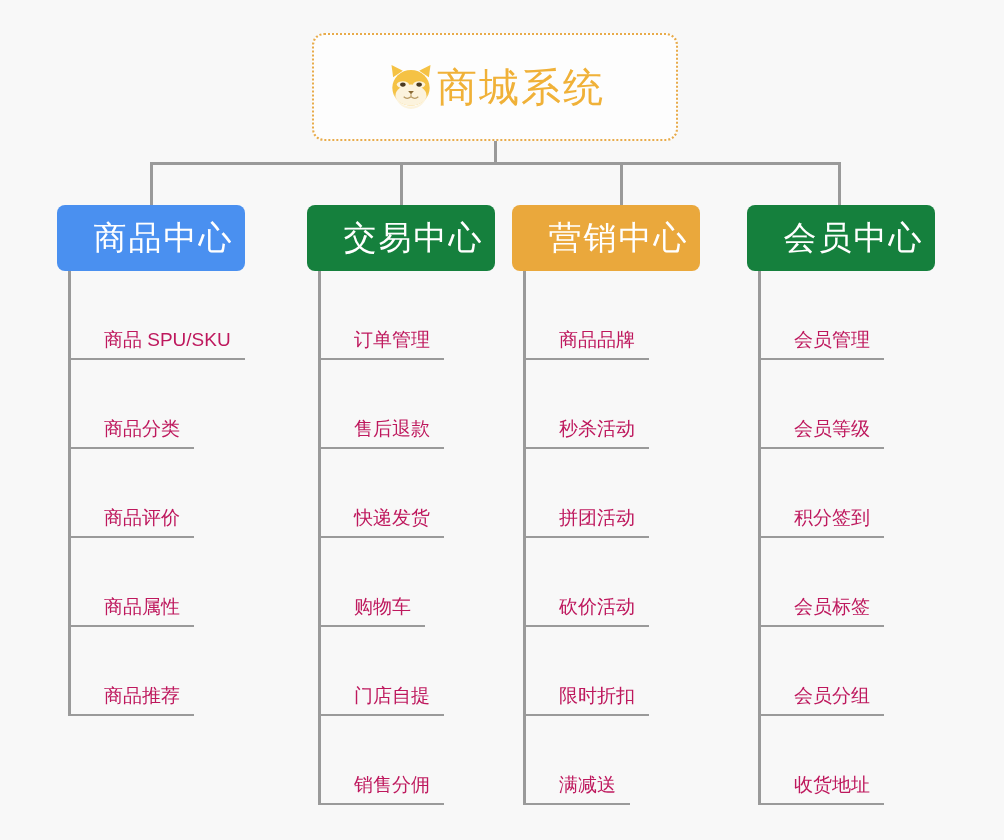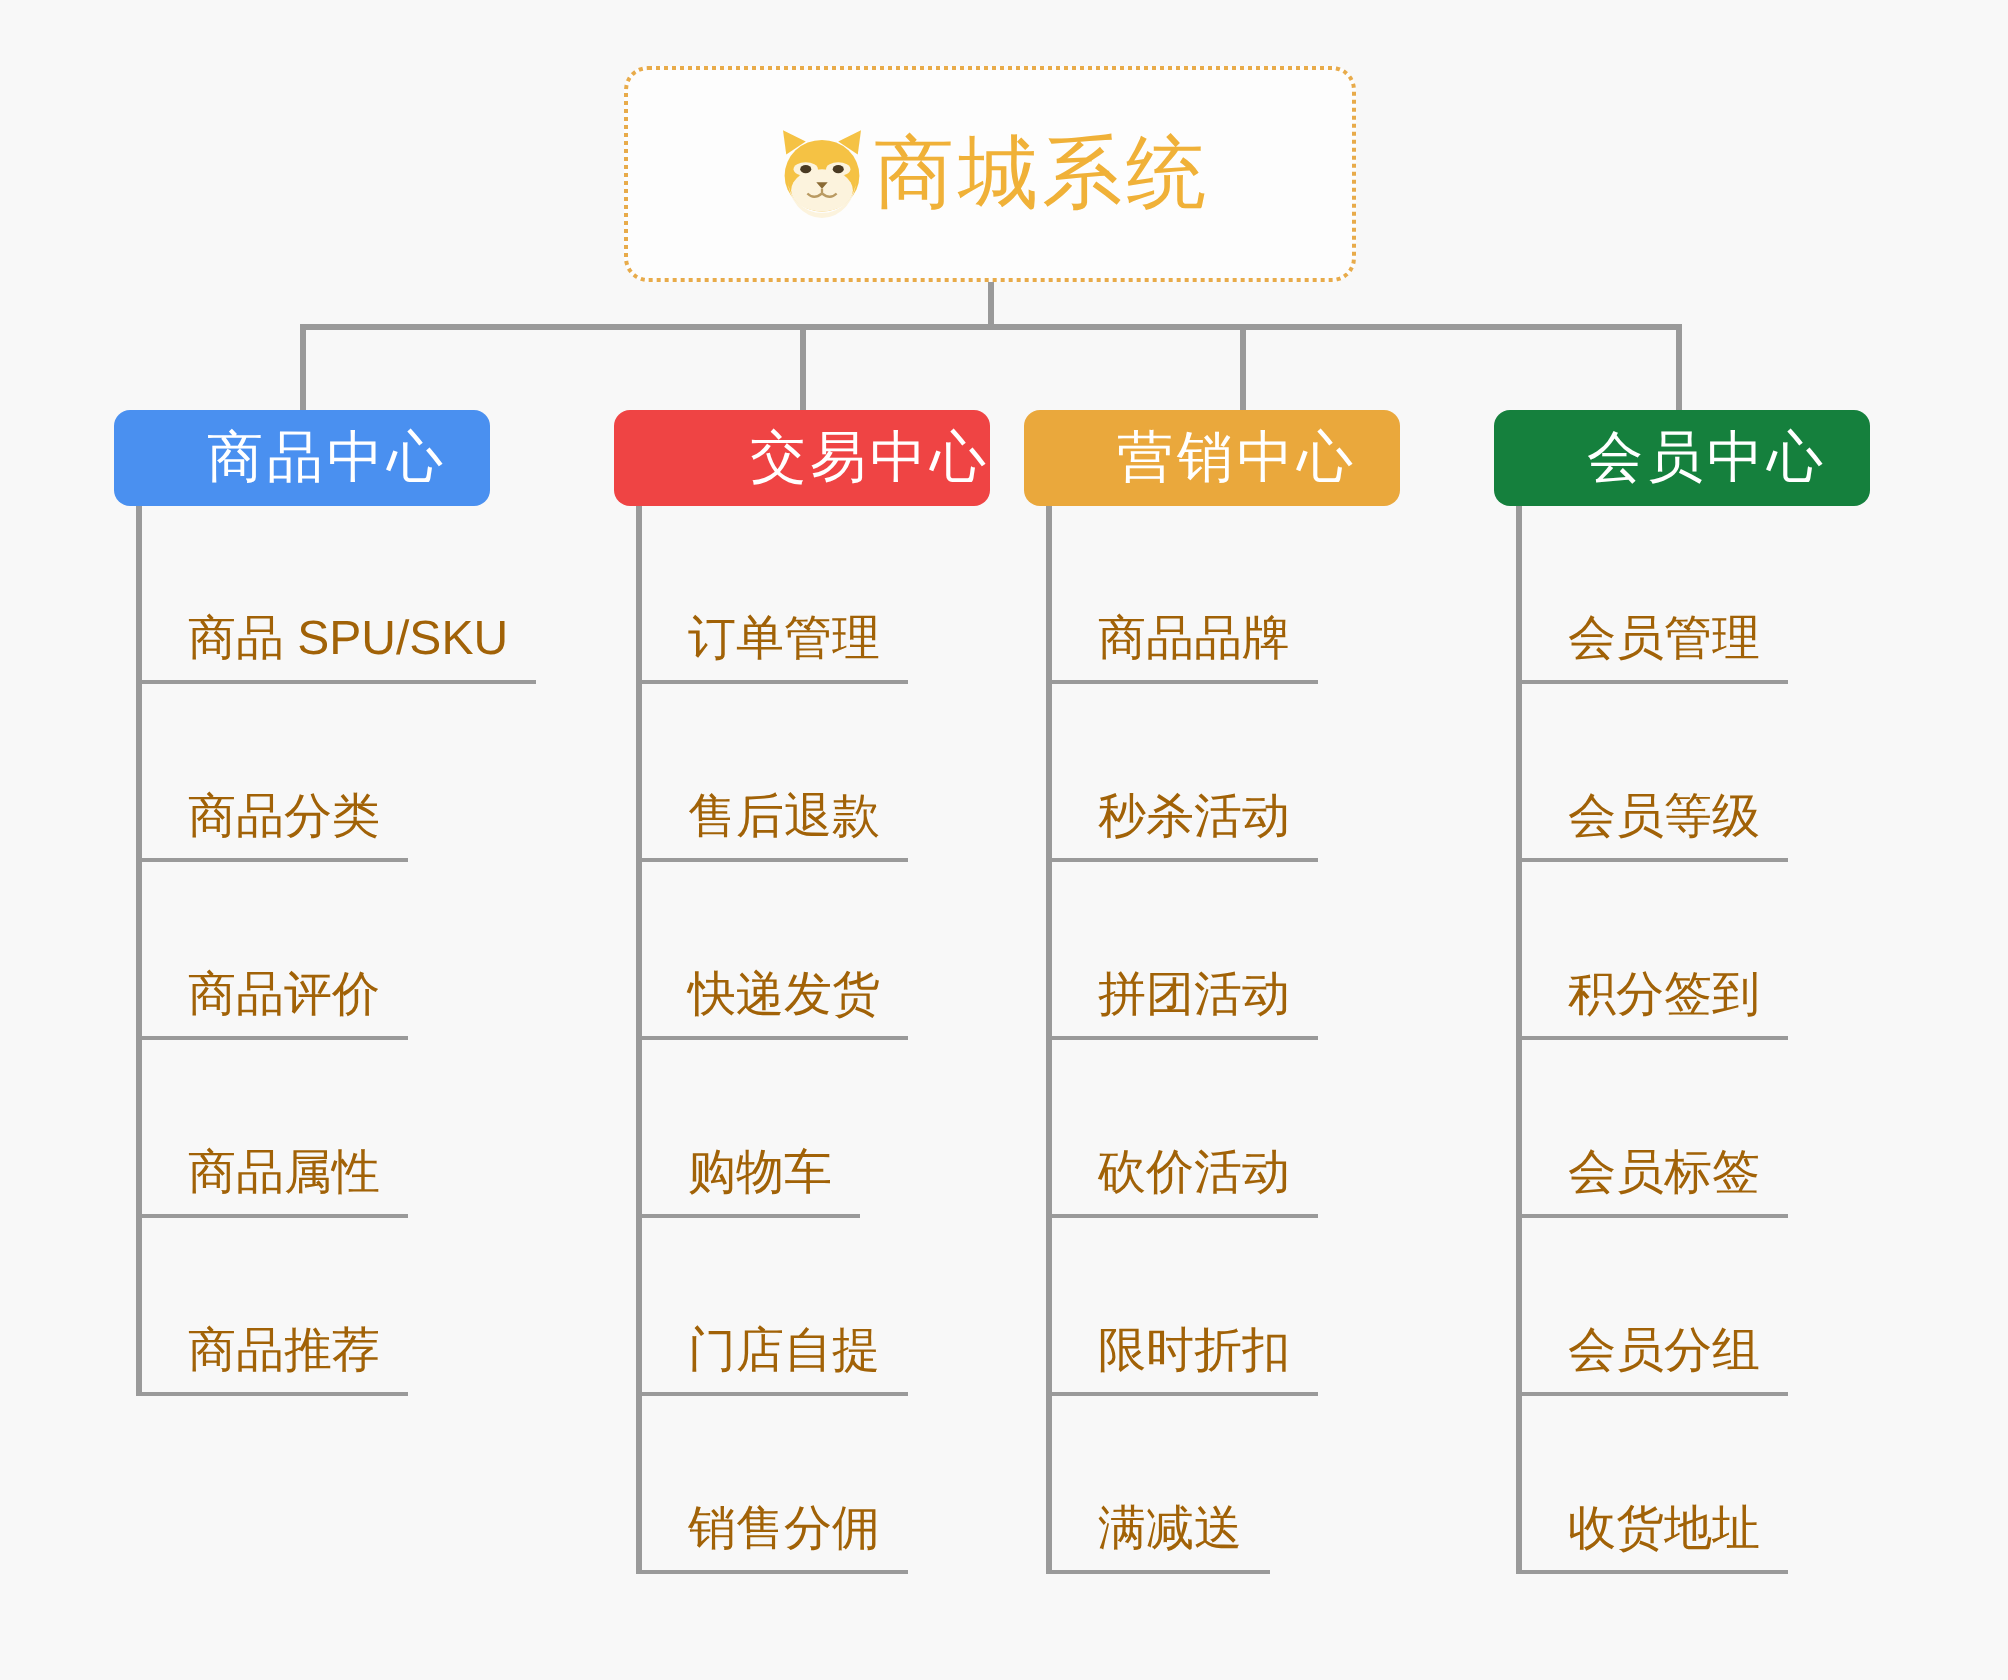--- a/index.html
+++ b/index.html
@@ -57,27 +57,27 @@
   }
   .conn-v { width: 3px; }
   .conn-h { height: 3px; }
 
   
   .branch {
     position: absolute;
     top: 205px;
   }
   .branch-header {
-    height: 48px;
+    height: 66px;
     border-radius: 8px;
     display: flex;
     align-items: center;
     justify-content: center;
     color: #ffffff;
-    font-size: 28px;
+    font-size: 33px;
     letter-spacing: 2px;
     box-sizing: border-box;
     padding-left: 25px;
   }
 
   
   .leaf-list {
     position: relative;
     margin-left: 11px;
     padding-left: 0;
@@ -96,24 +96,24 @@
     content: "";
     position: absolute;
     left: 0;
     top: 0;
     bottom: 0;
     width: 3px;
     background: #9a9a9a;
   }
   .leaf-label {
     display: inline-block;
-    padding: 0 14px 7px 26px;
+    padding: 0 14px 7px 36px;
     border-bottom: 2px solid #9a9a9a;
-    font-size: 24px;
-    color: #a16207;
+    font-size: 19px;
+    color: #be185d;
     white-space: nowrap;
     line-height: 1.1;
   }
 </style>
 </head>
 <body>
 
 <div id="chart">
 
   <div class="root-node">
@@ -166,21 +166,21 @@
       <li class="leaf">
           <span class="leaf-label">商品属性</span>
         </li>
       <li class="leaf">
           <span class="leaf-label">商品推荐</span>
         </li>
     </ul>
   </div>
 
   <div class="branch" style="left:307px; width:188px;">
-    <div class="branch-header" style="background:#ef4444; width:188px;justify-content:flex-end;">
+    <div class="branch-header" style="background:#15803d; width:188px;">
       <span>交易中心</span>
     </div>
     <ul class="leaf-list">
       <li class="leaf">
           <span class="leaf-label">订单管理</span>
         </li>
       <li class="leaf">
           <span class="leaf-label">售后退款</span>
         </li>
       <li class="leaf">

